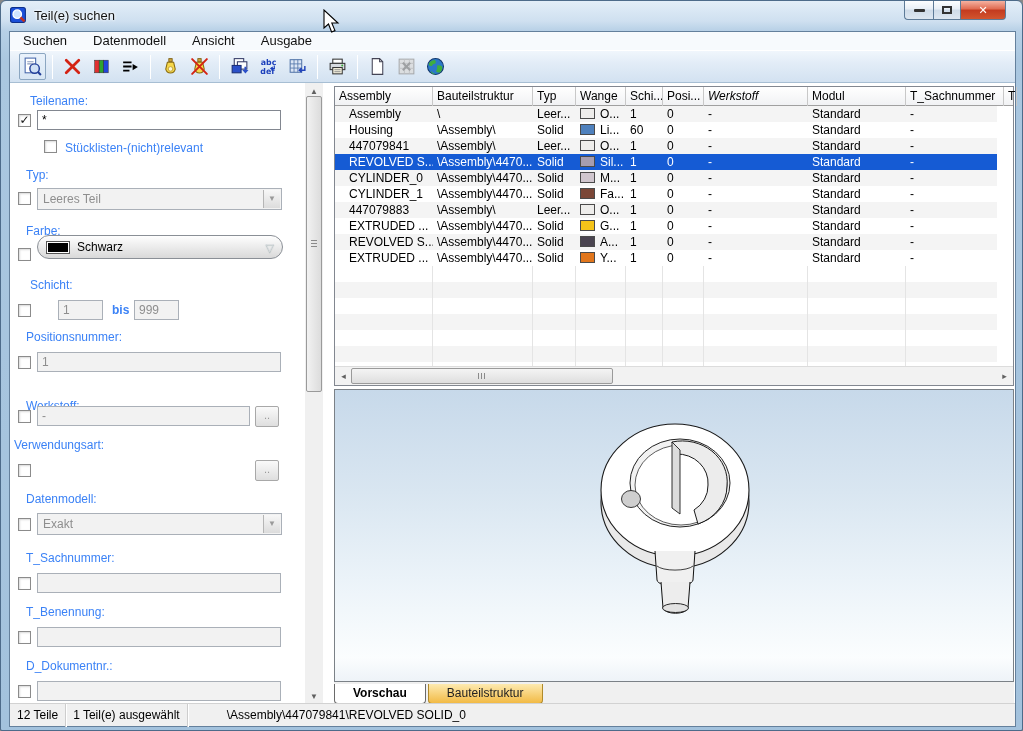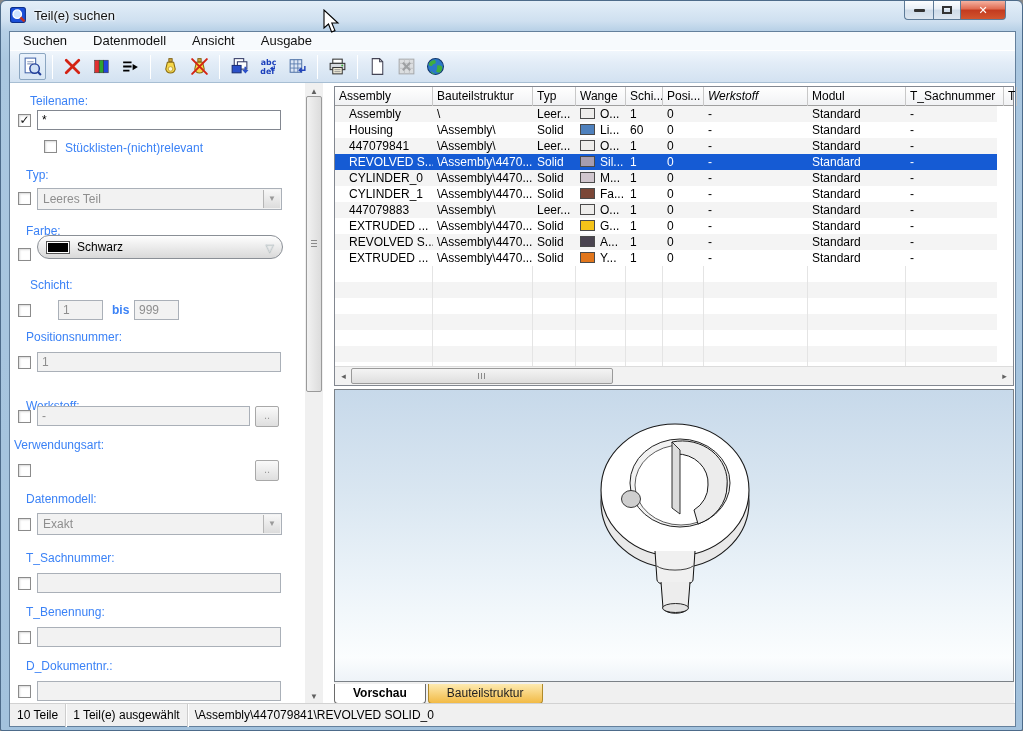--- a/index.html
+++ b/index.html
@@ -112,21 +112,21 @@
     align-items:flex-end; padding-left:0; }
   .tab { height:20px; line-height:19px; font-size:12px; text-align:center; padding:0 18px;
     border:1px solid #6a6a6a; border-top:none; border-radius:0 0 4px 4px; margin-right:2px; }
   .tab.active { background:#fff; font-weight:bold; color:#000; }
   .tab.attr { background:linear-gradient(#fdeab0,#f2ba45); border-color:#b08a2a; color:#222; }
   
   .statusbar { position:absolute; left:0; right:0; bottom:0; height:23px; background:#f0f0f0;
     border-top:1px solid #d2d2d2; display:flex; align-items:center; font-size:12px; color:#000; }
   .spanel { height:23px; line-height:22px; padding:0 7px; border-right:1px solid #cdcdcd;
     box-shadow:1px 0 0 #ffffff; white-space:nowrap; overflow:hidden; }
-  .spanel.grow { flex:1; border-right:none; box-shadow:none; }
+  .spanel.grow { flex:1; border-right:none; box-shadow:none;margin-left:32px; }
   
   .cursor { position:absolute; left:322px; top:8px; width:17px; height:25px; z-index:99; }
 </style>
 </head>
 <body>
 
 <div class="window">
 
   <div class="titlebar">
     <svg class="title-icon" viewBox="0 0 16 16">
@@ -505,21 +505,21 @@
           </svg>
         </div>
         <div class="tabstrip">
           <div class="tab active">Vorschau</div>
           <div class="tab attr">Bauteilstruktur</div>
         </div>
       </div>
     </div>
 
     <div class="statusbar">
-      <div class="spanel">10 Teile</div>
+      <div class="spanel">12 Teile</div>
       <div class="spanel">1 Teil(e) ausgewählt</div>
       <div class="spanel grow">\Assembly\447079841\REVOLVED SOLID_0</div>
     </div>
   </div>
 
   <svg class="cursor" viewBox="0 0 17 25">
     <path d="M1,1 L1,19 L5.5,15 L8.6,23 L12,21.6 L8.8,14 L15,14 Z" fill="#fff" stroke="#000" stroke-width="1.1"></path>
   </svg>
 </div>
 

